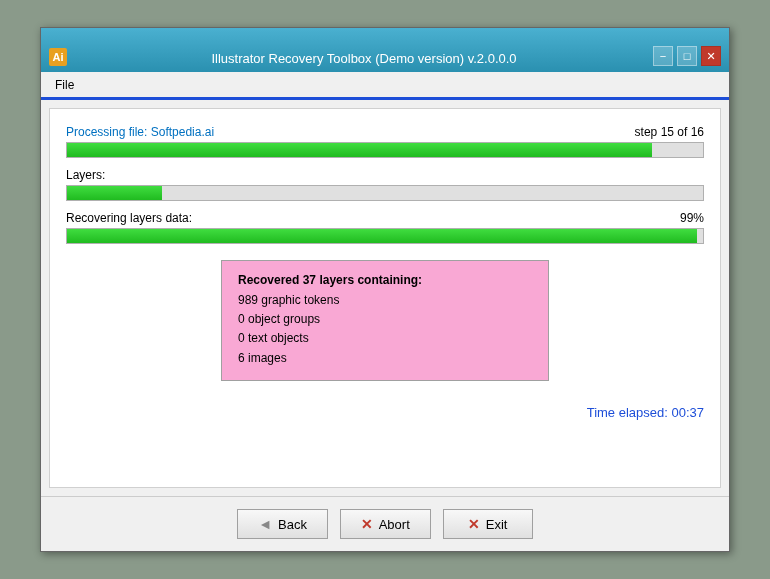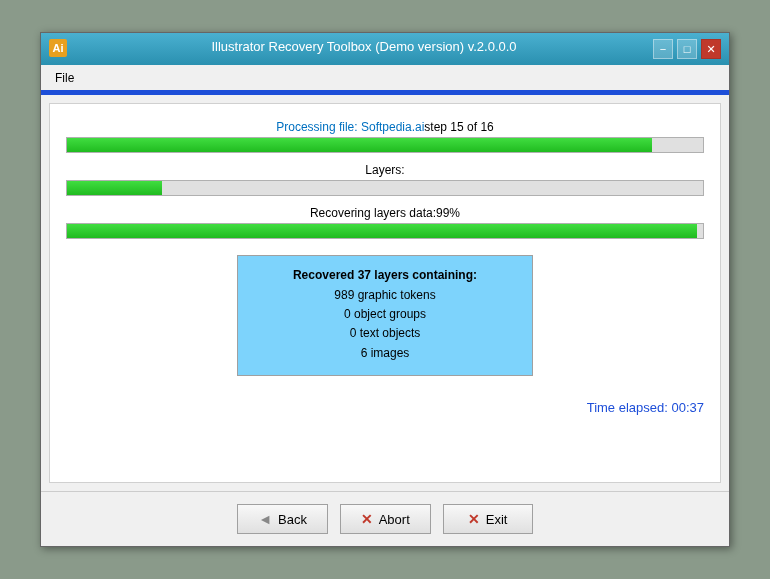--- a/index.html
+++ b/index.html
@@ -14,23 +14,23 @@
     }
     .window {
       width: 690px;
       background: #f0f0f0;
       border: 1px solid #666;
       box-shadow: 2px 2px 8px rgba(0,0,0,0.4);
     }
     .title-bar {
       background: linear-gradient(to bottom, #4ab0d0, #2a90b0);
       display: flex;
-      align-items: flex-start;
+      align-items: flex-end;
       padding: 6px 8px;
-      height: 32px;
+      height: 44px;
     }
     .title-bar-icon {
       width: 18px;
       height: 18px;
       margin-right: 8px;
       background: #e8a020;
       border-radius: 2px;
       display: flex;
       align-items: center;
       justify-content: center;
@@ -61,21 +61,21 @@
       display: flex;
       align-items: center;
       justify-content: center;
     }
     .title-btn.close {
       background: #c0392b;
       border-color: #a93226;
     }
     .menu-bar {
       background: #f0f0f0;
-      border-bottom: 5px solid #1d4ed8;
+      border-bottom: 3px solid #1d4ed8;
       padding: 3px 8px;
     }
     .menu-item {
       font-size: 12px;
       color: #000;
       padding: 2px 6px;
       cursor: pointer;
       display: inline-block;
     }
     .main-content {
@@ -99,21 +99,21 @@
     .subtitle {
       font-size: 13px;
     }
     .subtitle .black { color: #000; }
     .subtitle .blue { color: #0070c0; }
     .progress-section {
       margin-bottom: 10px;
     }
     .progress-label-row {
       display: flex;
-      justify-content: center;
+      justify-content: space-between;
       align-items: center;
       margin-bottom: 3px;
     }
     .progress-label {
       font-size: 12px;
       color: #0070c0;
     }
     .progress-label-black {
       font-size: 12px;
       color: #000;
@@ -132,25 +132,24 @@
     }
     .progress-bar-fill {
       height: 100%;
       background: linear-gradient(to bottom, #40dd40, #20bb20);
       transition: width 0.3s;
     }
     .info-box {
       border: 1px solid #a0a0a0;
       padding: 12px 16px;
       margin: 16px auto;
-      width: 296px;
-      background: #7dd3fc;
-      font-size: 12px;
-      color: #000;
-      text-align: center;
+      width: 328px;
+      background: #f9a8d4;
+      font-size: 12px;
+      color: #000;
     }
     .info-box-title {
       font-weight: bold;
       margin-bottom: 4px;
     }
     .info-box-line {
       line-height: 1.6;
     }
     .time-elapsed-row {
       display: flex;

